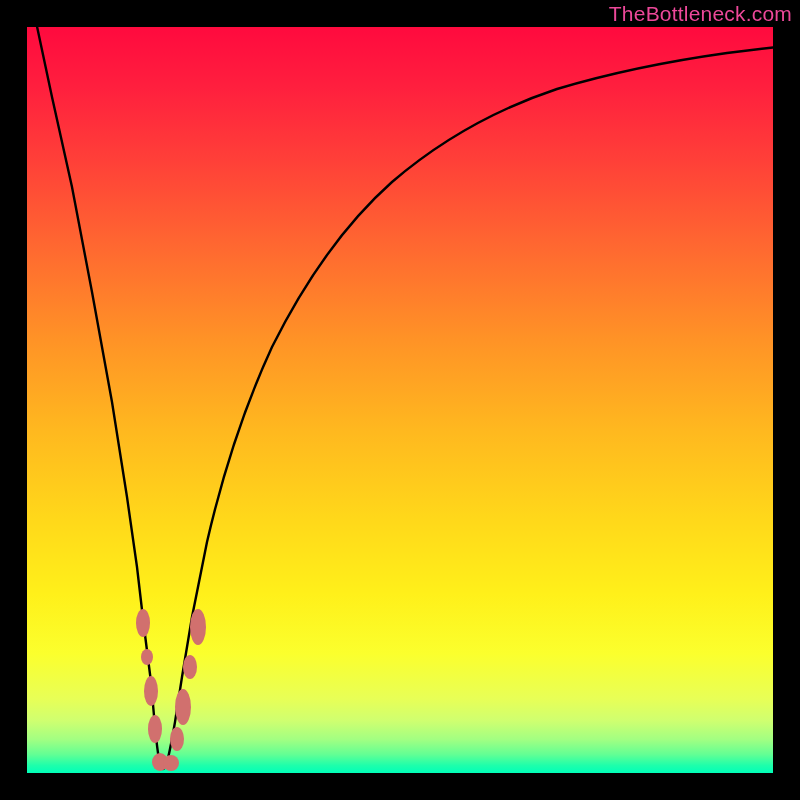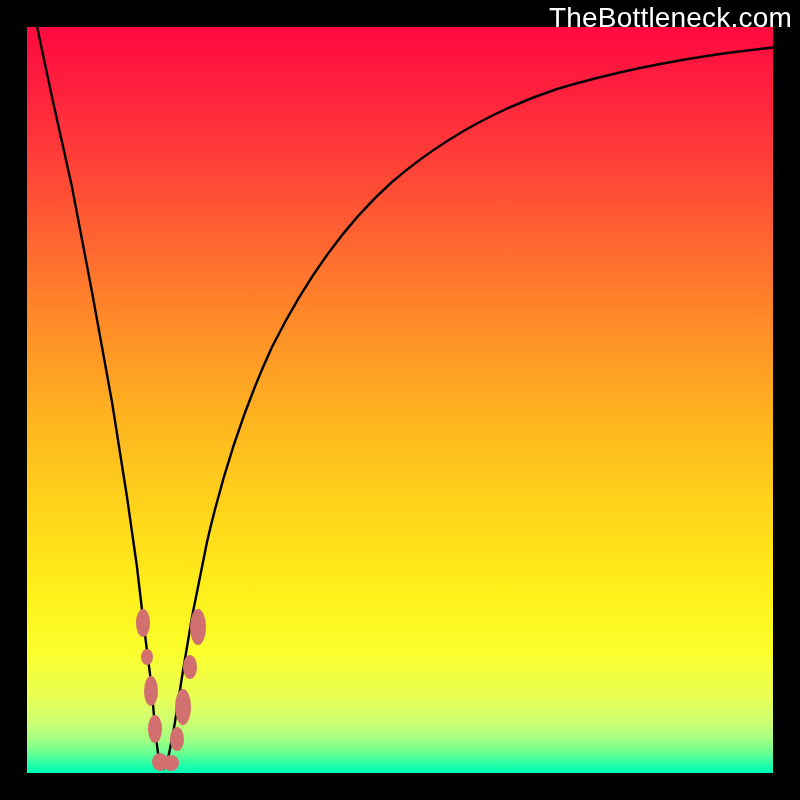--- a/index.html
+++ b/index.html
@@ -38,22 +38,22 @@
       #a2ff82 95.5%,
       #63ff94 97.5%,
       #1dffab 99%,
       #00ffb9 100%
     );
   }
   .watermark {
     position: absolute;
     top: 2px;
     right: 8px;
-    color: #ffffff;
-    font-size: 28px;
+    color: #ec4899;
+    font-size: 21px;
     font-weight: 400;
     letter-spacing: 0.2px;
     z-index: 10;
   }
   svg.curve-layer {
     position: absolute;
     inset: 0;
     width: 100%;
     height: 100%;
   }

